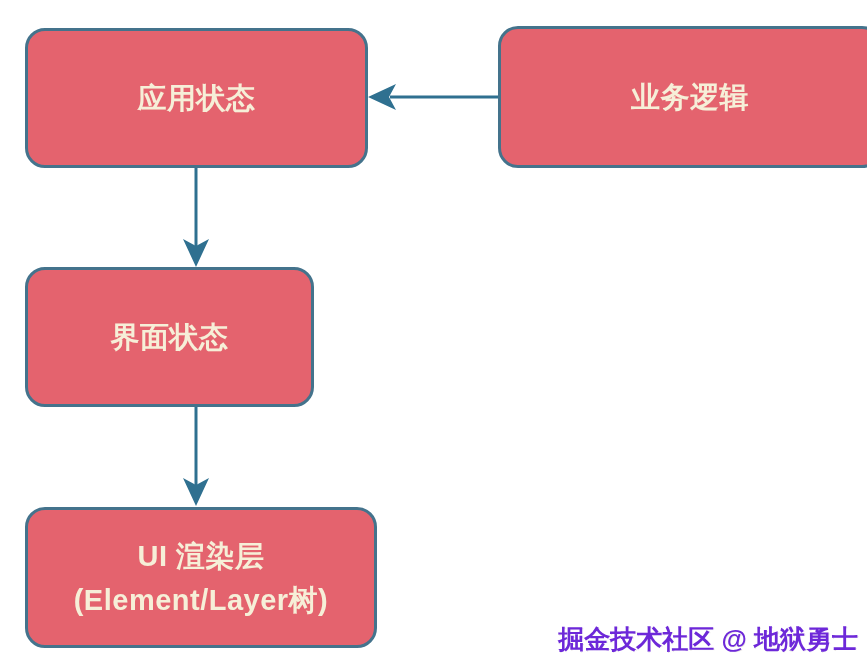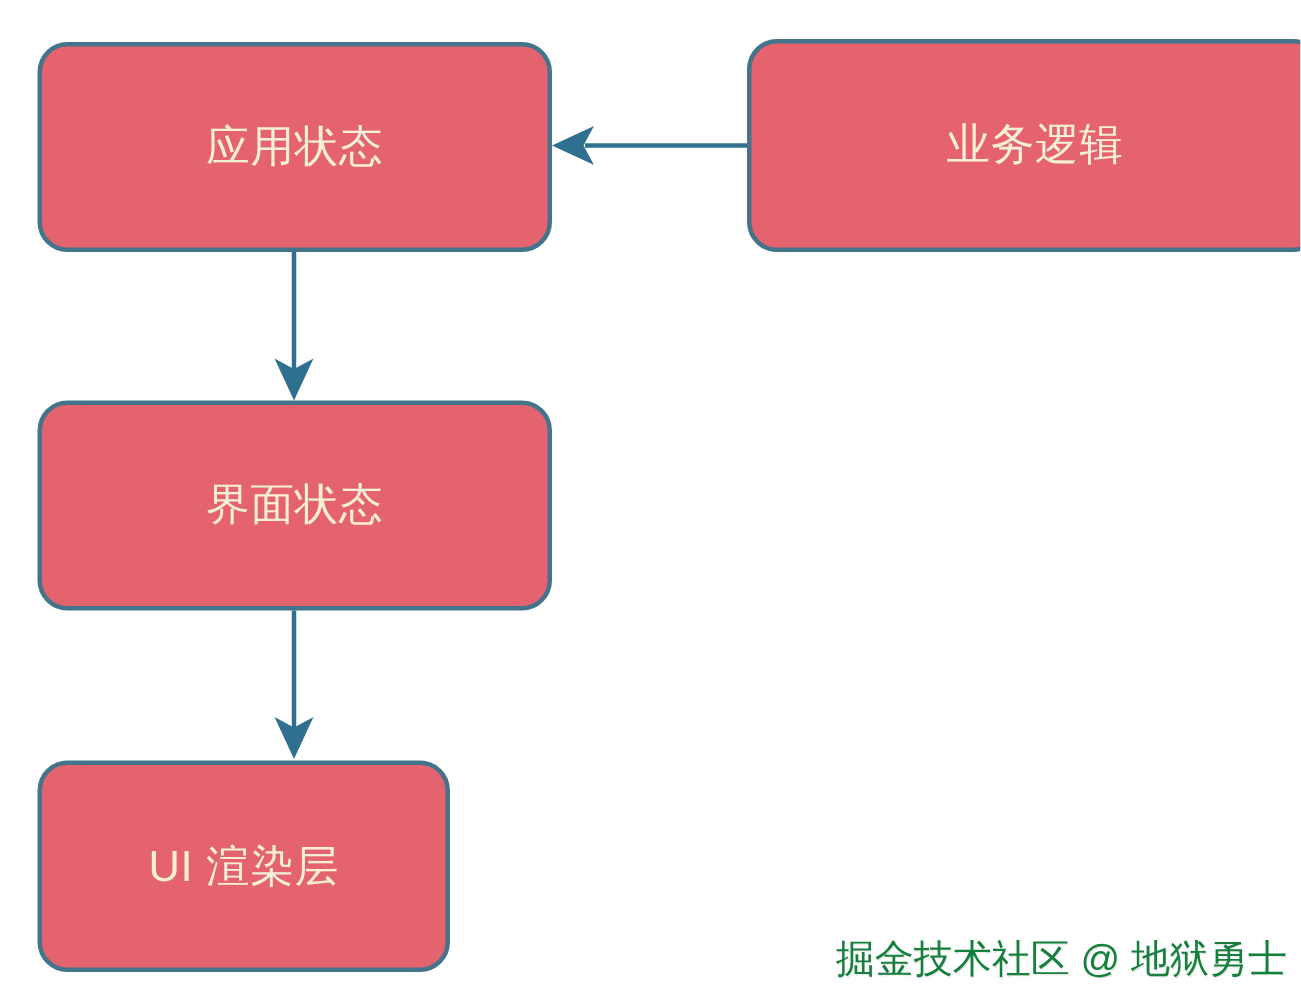--- a/index.html
+++ b/index.html
@@ -32,32 +32,32 @@
     display: flex;
     flex-direction: column;
     align-items: center;
     justify-content: center;
     text-align: center;
     color: #f6efd8;
     font-size: 29px;
     line-height: 44px;
     letter-spacing: 0.5px;
   }
-  .node .line { white-space: nowrap; }
+  .node .line { white-space: nowrap; font-weight: bold; }
   #node-app-state      { left: 25px;  top: 28px;  width: 343px; height: 140px; }
   #node-business-logic { left: 498px; top: 26px;  width: 384px; height: 142px; gap: 24px; }
-  #node-ui-state       { left: 25px;  top: 267px; width: 343px; height: 140px; text-align: right; }
-  #node-render-layer   { left: 25px;  top: 507px; width: 275px; height: 141px; }
+  #node-ui-state       { left: 25px;  top: 267px; width: 289px; height: 140px; text-align: right; }
+  #node-render-layer   { left: 25px;  top: 507px; width: 352px; height: 141px; }
   .watermark {
     position: absolute;
     right: 9px;
     bottom: 12px;
     font-size: 26px;
-    font-weight: normal;
-    color: #15803d;
+    font-weight: bold;
+    color: #6d28d9;
     text-shadow: 2px 2px 1px #ffffff, 1px 1px 0px #e3e0dd;
     white-space: nowrap;
   }
 </style>
 </head>
 <body>
 
 <div class="canvas">
 
   <svg class="arrow-layer" viewBox="0 0 867 669" xmlns="http://www.w3.org/2000/svg">
@@ -85,17 +85,18 @@
   <div class="node" id="node-business-logic">
     <div class="line">业务逻辑</div>
   </div>
 
   <div class="node" id="node-ui-state">
     <div class="line">界面状态</div>
   </div>
 
   <div class="node" id="node-render-layer">
     <div class="line">UI 渲染层</div>
+    <div class="line">(Element/Layer树)</div>
   </div>
 
   <div class="watermark">掘金技术社区 @ 地狱勇士</div>
 
 </div>
 
 </body></html>

